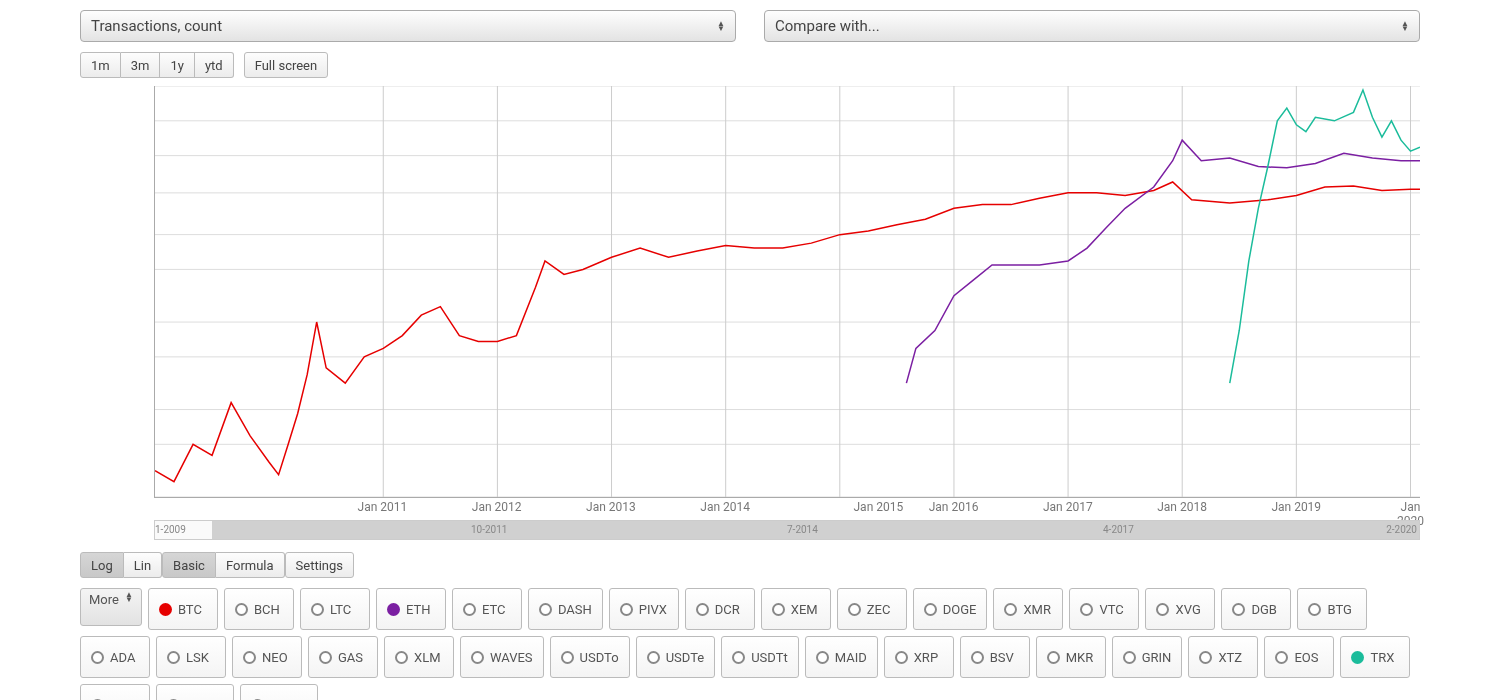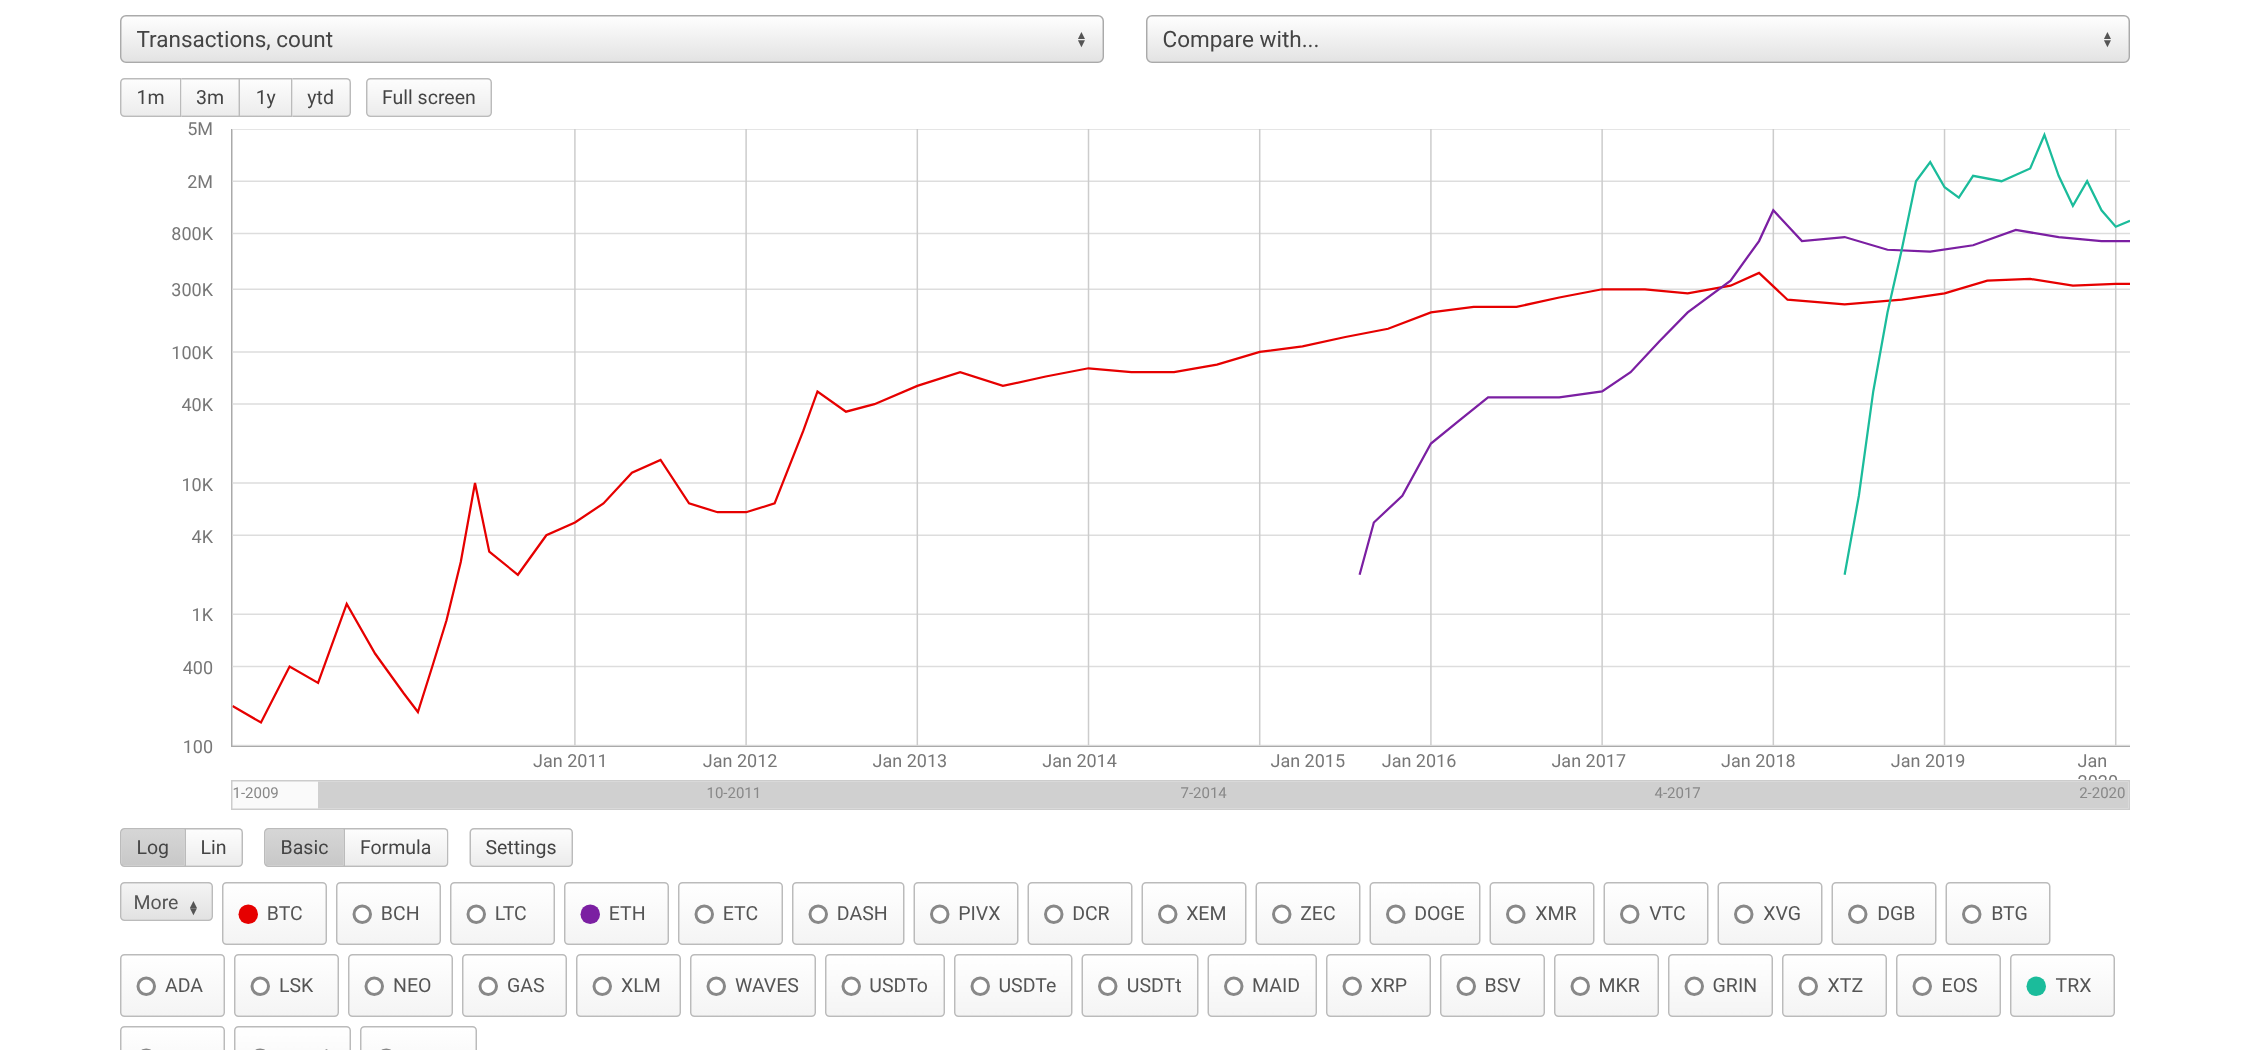--- a/index.html
+++ b/index.html
@@ -41,41 +41,41 @@
     .btngroup .btn:first-child { border-top-left-radius:3px; border-bottom-left-radius:3px;}
     .btngroup .btn:last-child { border-top-right-radius:3px; border-bottom-right-radius:3px;}
     .btn.active { background: linear-gradient(#d6d6d6,#c8c8c8); }
     .chart-wrap { position:relative; height:430px; margin-top:6px; }
     .ylabels { position:absolute; left:0; top:0; bottom:18px; width:70px; }
     .ylabels span { position:absolute; right:8px; transform:translateY(-50%); font-size:12px; color:#777;}
     .plot { position:absolute; left:74px; right:0; top:0; bottom:18px; border:1px solid #aaa; border-top:none; border-right:none; background:#fff;}
     .grid line { stroke:#ddd; stroke-width:1; }
     .xgrid line { stroke:#ccc; }
     .series { fill:none; stroke-width:1.5; }
-    .xlabels { position:absolute; left:74px; right:12px; bottom:0; height:18px; }
+    .xlabels { position:absolute; left:74px; right:0; bottom:0; height:18px;text-align:center; }
     .xlabels span { position:absolute; transform:translateX(-50%); font-size:12px; color:#777; top:2px;}
     .scrubber { margin-left:74px; margin-top:4px; height:20px; border:1px solid #ccc; position:relative; background:#fafafa; font-size:10px; color:#888;}
     .scrubber .sel-range { position:absolute; top:0; bottom:0; background:#d0d0d0; }
     .scrubber span { position:absolute; top:3px; }
-    .secondbar { display:flex; gap:14px; margin-top:12px; flex-wrap:wrap; align-items:center;}
+    .secondbar { display:flex; margin-top:12px; flex-wrap:wrap; align-items:center;}
     .coins { display:flex; flex-wrap:wrap; gap:6px; margin-top:10px; }
     .coin {
       display:flex; align-items:center; gap:6px;
       border:1px solid #bbb; border-radius:3px;
       padding:20px 10px; height:26px;
       background: linear-gradient(#fff,#f4f4f4);
       color:#555; font-size:13px; cursor:pointer;
       min-width:70px;
     }
     .dot { width:13px; height:13px; border-radius:50%; border:2px solid #888; background:#fff; flex-shrink:0;}
     .dot.filled { border:none; }
     .more {
-      display:flex; align-items:flex-end; gap:6px;
+      display:flex; align-items:flex-start; gap:6px;
       border:1px solid #bbb; border-radius:3px;
-      padding:3px 8px; height:26px;
+      padding:3px 8px; height:38px;
       background: linear-gradient(#f4f4f4,#e2e2e2);
       color:#555; font-size:13px; cursor:pointer;
     }
   </style>
 </head>
 <body>
 
 <div class="row">
   <div class="sel">
     <span>Transactions, count</span>
@@ -93,33 +93,20 @@
       <div class="btn">3m</div>
       <div class="btn">1y</div>
       <div class="btn">ytd</div>
     </div>
   <div class="btngroup">
     <div class="btn">Full screen</div>
   </div>
 </div>
 
 <div class="chart-wrap">
-  <div class="ylabels" id="ylabels">
-      <span style="top: 0%;">5M</span>
-      <span style="top: 8.46866%;">2M</span>
-      <span style="top: 16.9373%;">800K</span>
-      <span style="top: 26.0025%;">300K</span>
-      <span style="top: 36.1562%;">100K</span>
-      <span style="top: 44.6249%;">40K</span>
-      <span style="top: 57.4375%;">10K</span>
-      <span style="top: 65.9061%;">4K</span>
-      <span style="top: 78.7187%;">1K</span>
-      <span style="top: 87.1874%;">400</span>
-      <span style="top: 100%;">100</span>
-    </div>
   <div class="plot" id="plot">
     <svg id="plotsvg" width="100%" height="100%" preserveAspectRatio="none" viewBox="0 0 1266 412">
         <g class="grid">
           <line x1="0" x2="1266" y1="0" y2="0"></line>
           <line x1="0" x2="1266" y1="34.8908980950276" y2="34.8908980950276"></line>
           <line x1="0" x2="1266" y1="69.7817961900552" y2="69.7817961900552"></line>
           <line x1="0" x2="1266" y1="107.13021883038627" y2="107.13021883038627"></line>
           <line x1="0" x2="1266" y1="148.96363269834254" y2="148.96363269834254"></line>
           <line x1="0" x2="1266" y1="183.85453079337015" y2="183.85453079337015"></line>
           <line x1="0" x2="1266" y1="236.64242179889501" y2="236.64242179889501"></line>

